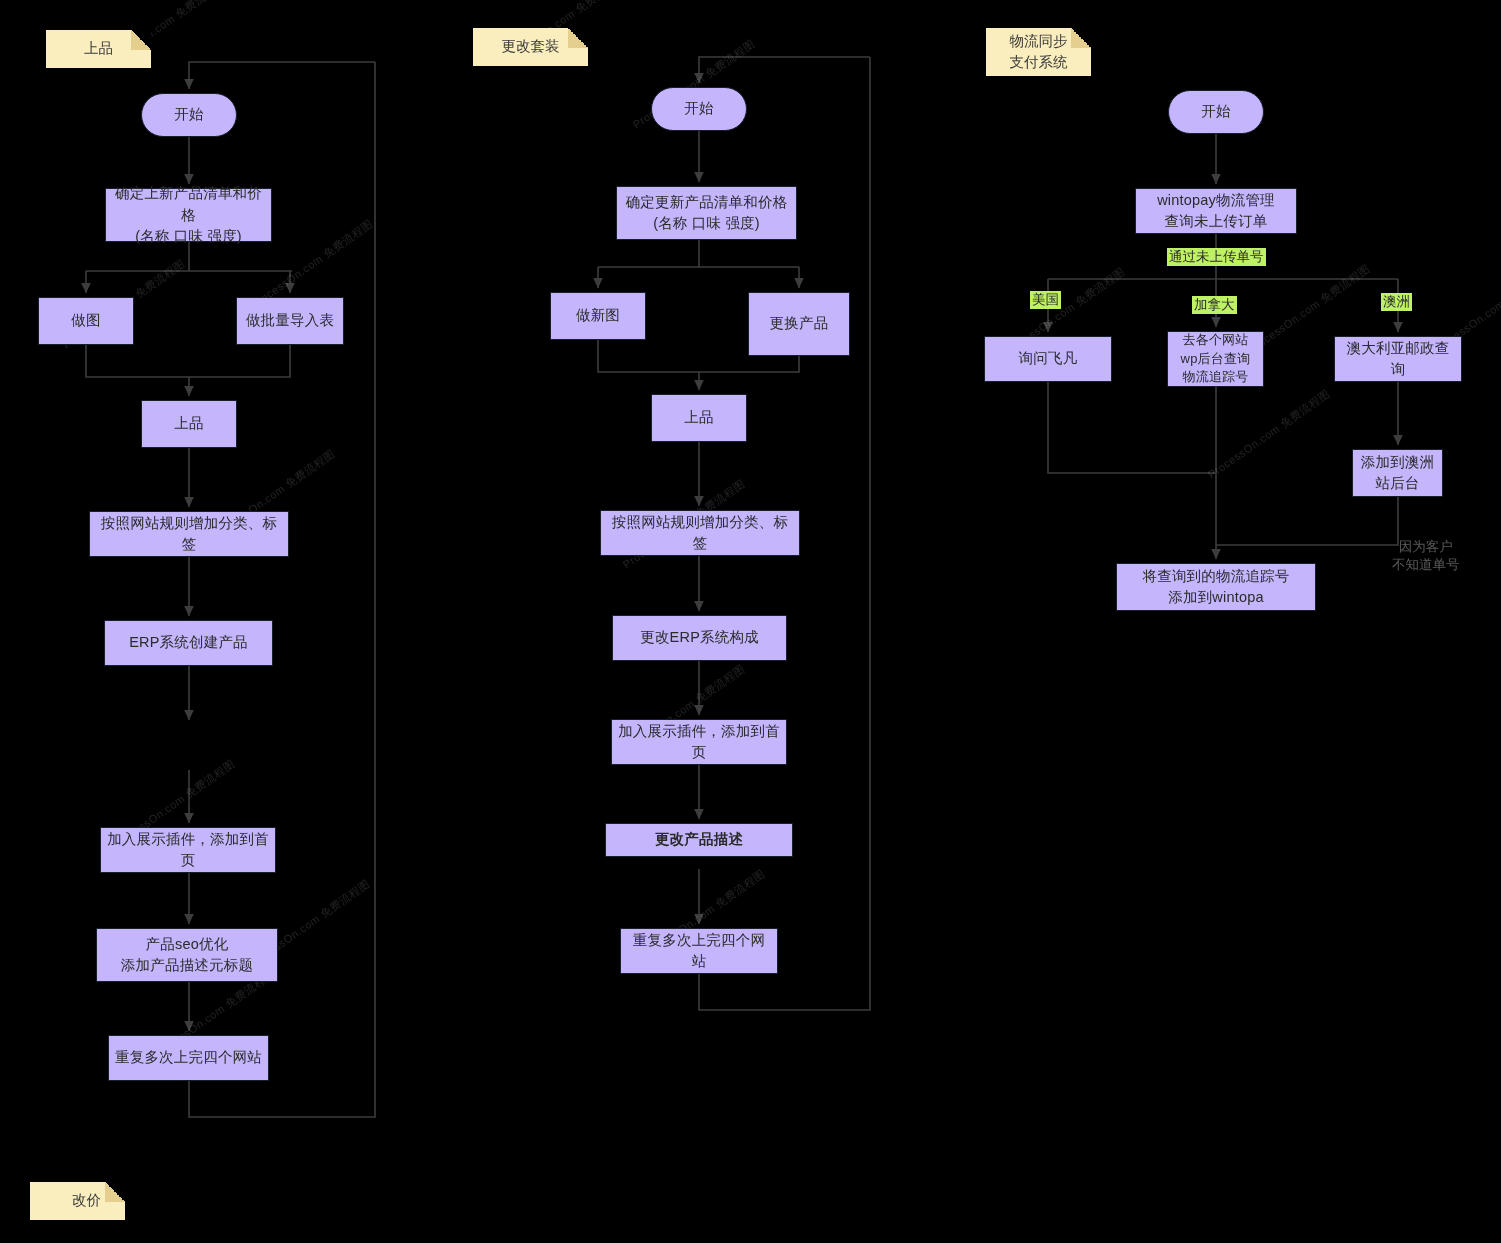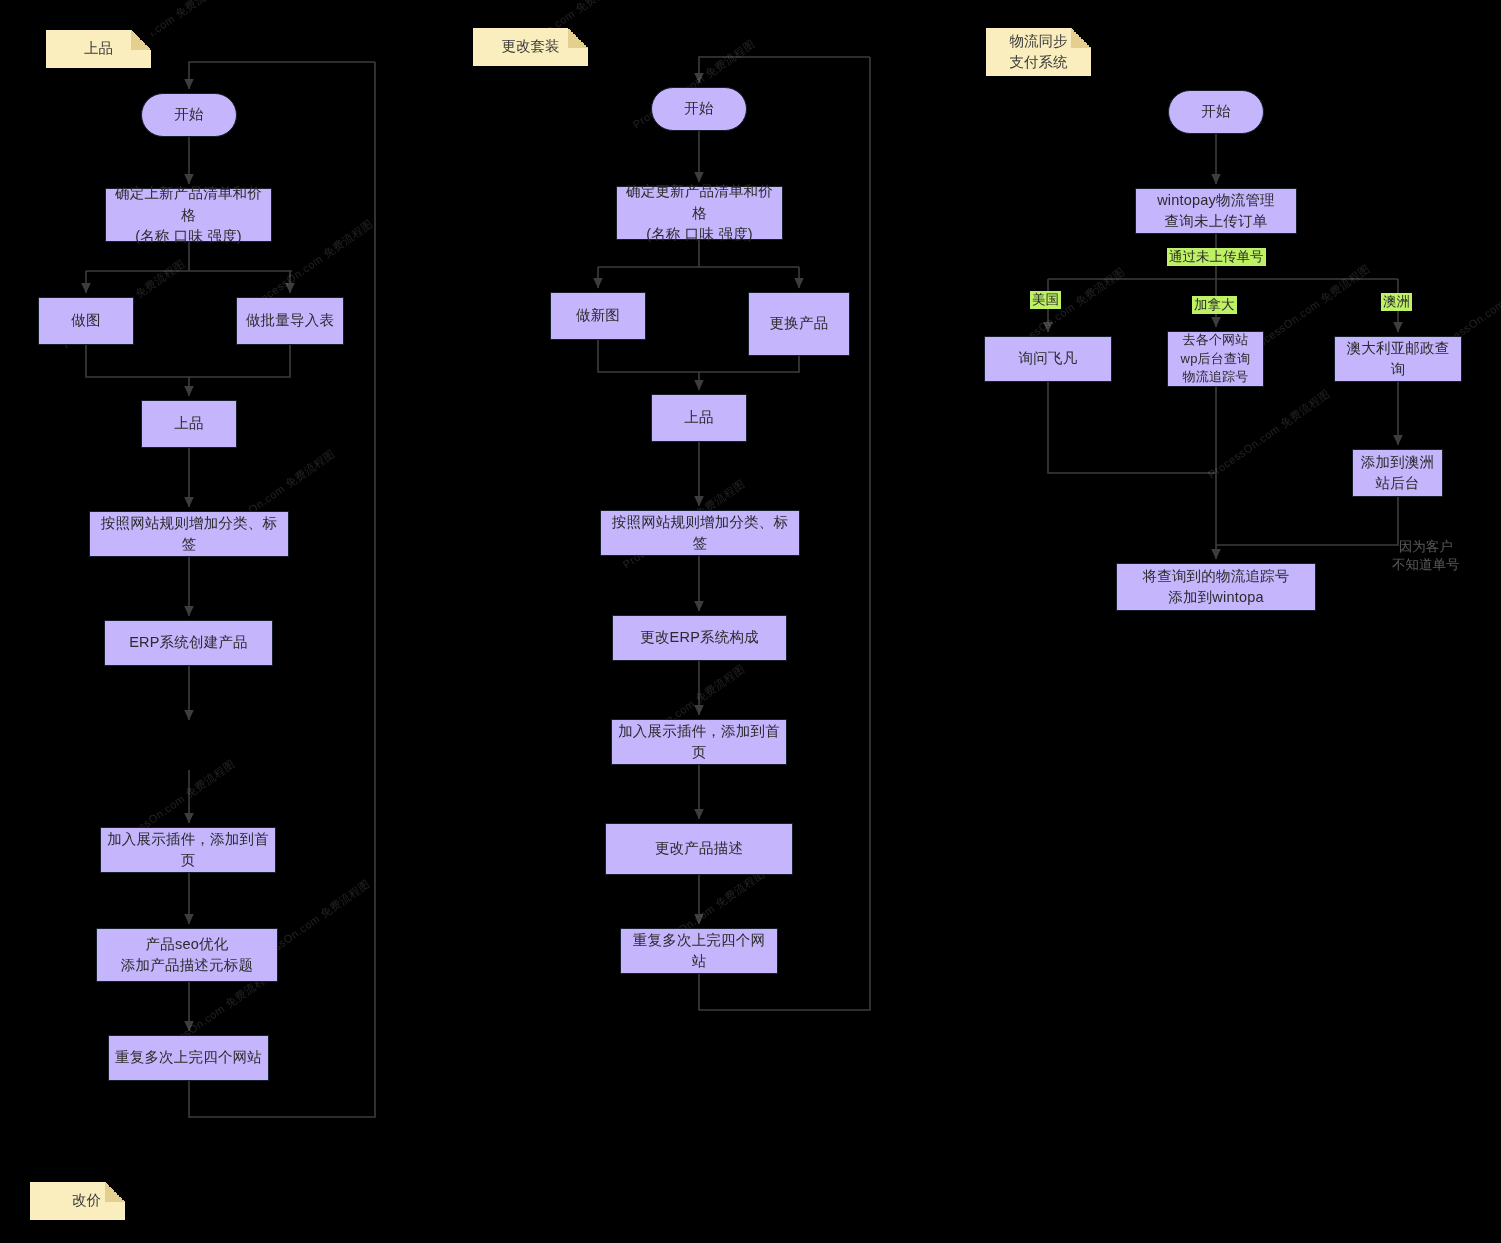--- a/index.html
+++ b/index.html
@@ -129,29 +129,29 @@
   <div class="node" style="left:236px;top:297px;width:108px;height:48px;">做批量导入表</div>
   <div class="node" style="left:141px;top:400px;width:96px;height:48px;">上品</div>
   <div class="node" style="left:89px;top:511px;width:200px;height:46px;">按照网站规则增加分类、标签</div>
   <div class="node" style="left:104px;top:620px;width:169px;height:46px;">ERP系统创建产品</div>
   <div class="node" style="left:100px;top:827px;width:176px;height:46px;">加入展示插件，添加到首页</div>
   <div class="node" style="left:96px;top:928px;width:182px;height:54px;">产品seo优化
 添加产品描述元标题</div>
   <div class="node" style="left:108px;top:1035px;width:161px;height:46px;">重复多次上完四个网站</div>
 
   <div class="node term" style="left:651px;top:87px;width:96px;height:44px;">开始</div>
-  <div class="node" style="left:616px;top:186px;width:167px;height:54px;">确定更新产品清单和价格
+  <div class="node" style="left:616px;top:186px;width:181px;height:54px;">确定更新产品清单和价格
 (名称 口味 强度)</div>
   <div class="node" style="left:550px;top:292px;width:96px;height:48px;">做新图</div>
   <div class="node" style="left:748px;top:292px;width:102px;height:64px;">更换产品</div>
   <div class="node" style="left:651px;top:394px;width:96px;height:48px;">上品</div>
   <div class="node" style="left:600px;top:510px;width:200px;height:46px;">按照网站规则增加分类、标签</div>
   <div class="node" style="left:612px;top:615px;width:175px;height:46px;">更改ERP系统构成</div>
   <div class="node" style="left:611px;top:719px;width:176px;height:46px;">加入展示插件，添加到首页</div>
-  <div class="node" style="left:605px;top:823px;width:188px;height:52px;">更改产品描述</div>
+  <div class="node" style="left:605px;top:823px;width:188px;height:34px;font-weight:bold;">更改产品描述</div>
   <div class="node" style="left:620px;top:928px;width:158px;height:46px;">重复多次上完四个网站</div>
 
   <div class="node term" style="left:1168px;top:90px;width:96px;height:44px;">开始</div>
   <div class="node" style="left:1135px;top:188px;width:162px;height:46px;">wintopay物流管理
 查询未上传订单</div>
   <div class="node" style="left:984px;top:336px;width:128px;height:46px;">询问飞凡</div>
   <div class="node" style="left:1167px;top:331px;width:97px;height:56px;font-size:13px;">去各个网站
 wp后台查询
 物流追踪号</div>
   <div class="node" style="left:1334px;top:336px;width:128px;height:46px;">澳大利亚邮政查询</div>

